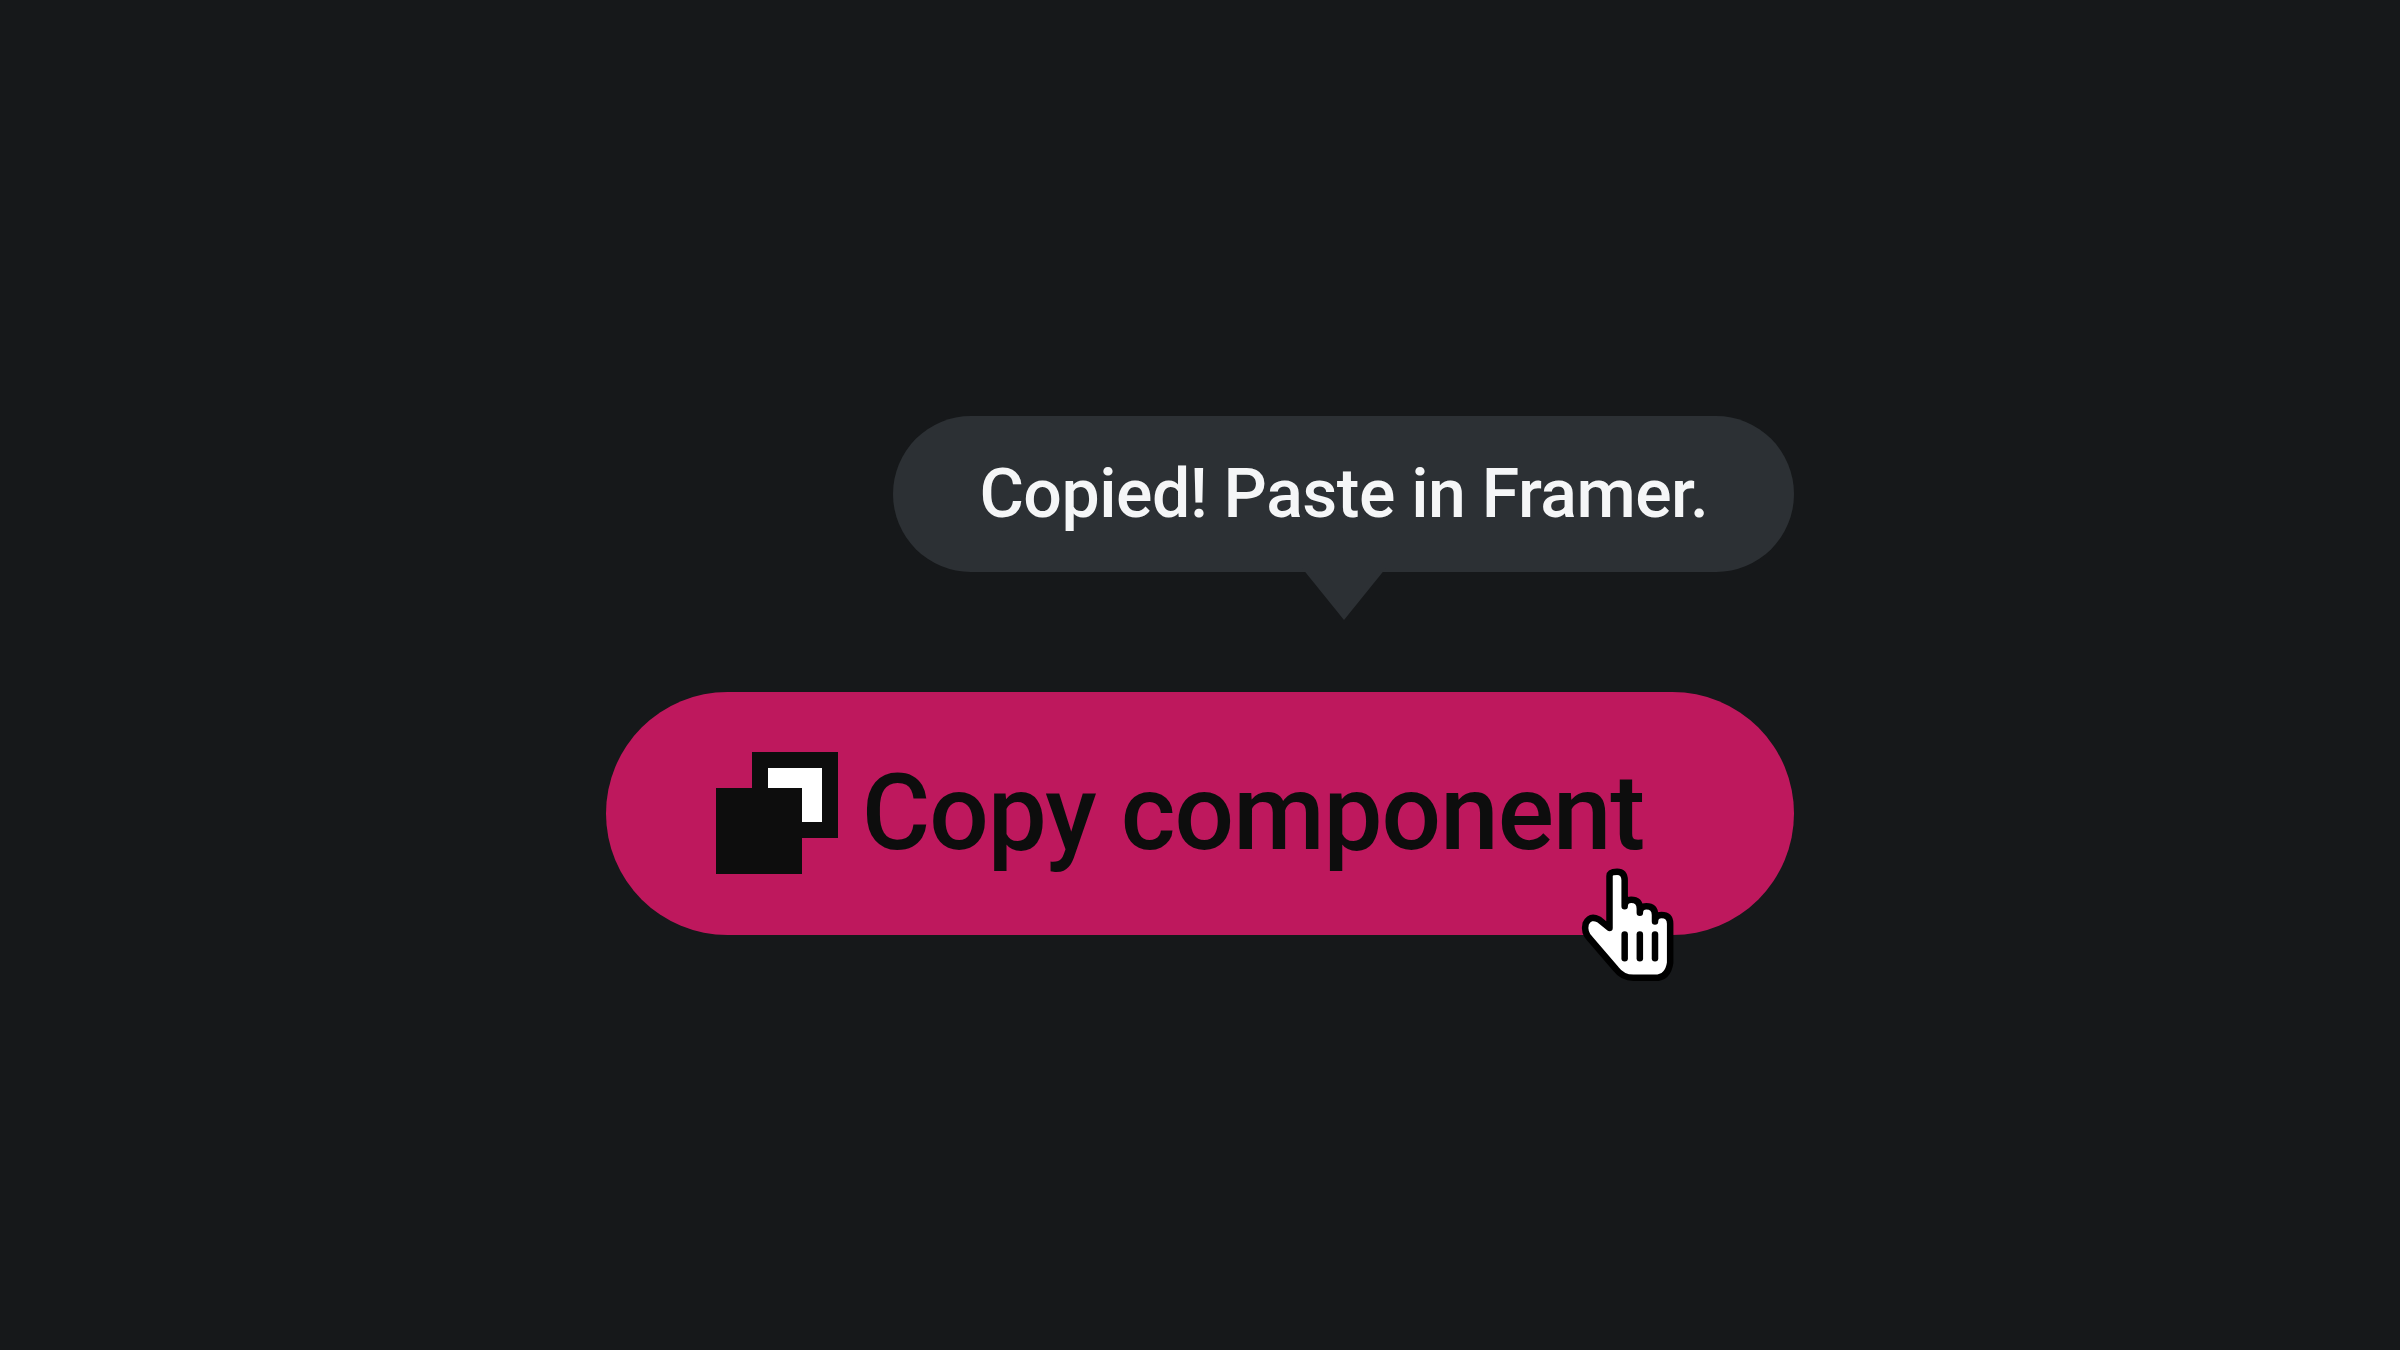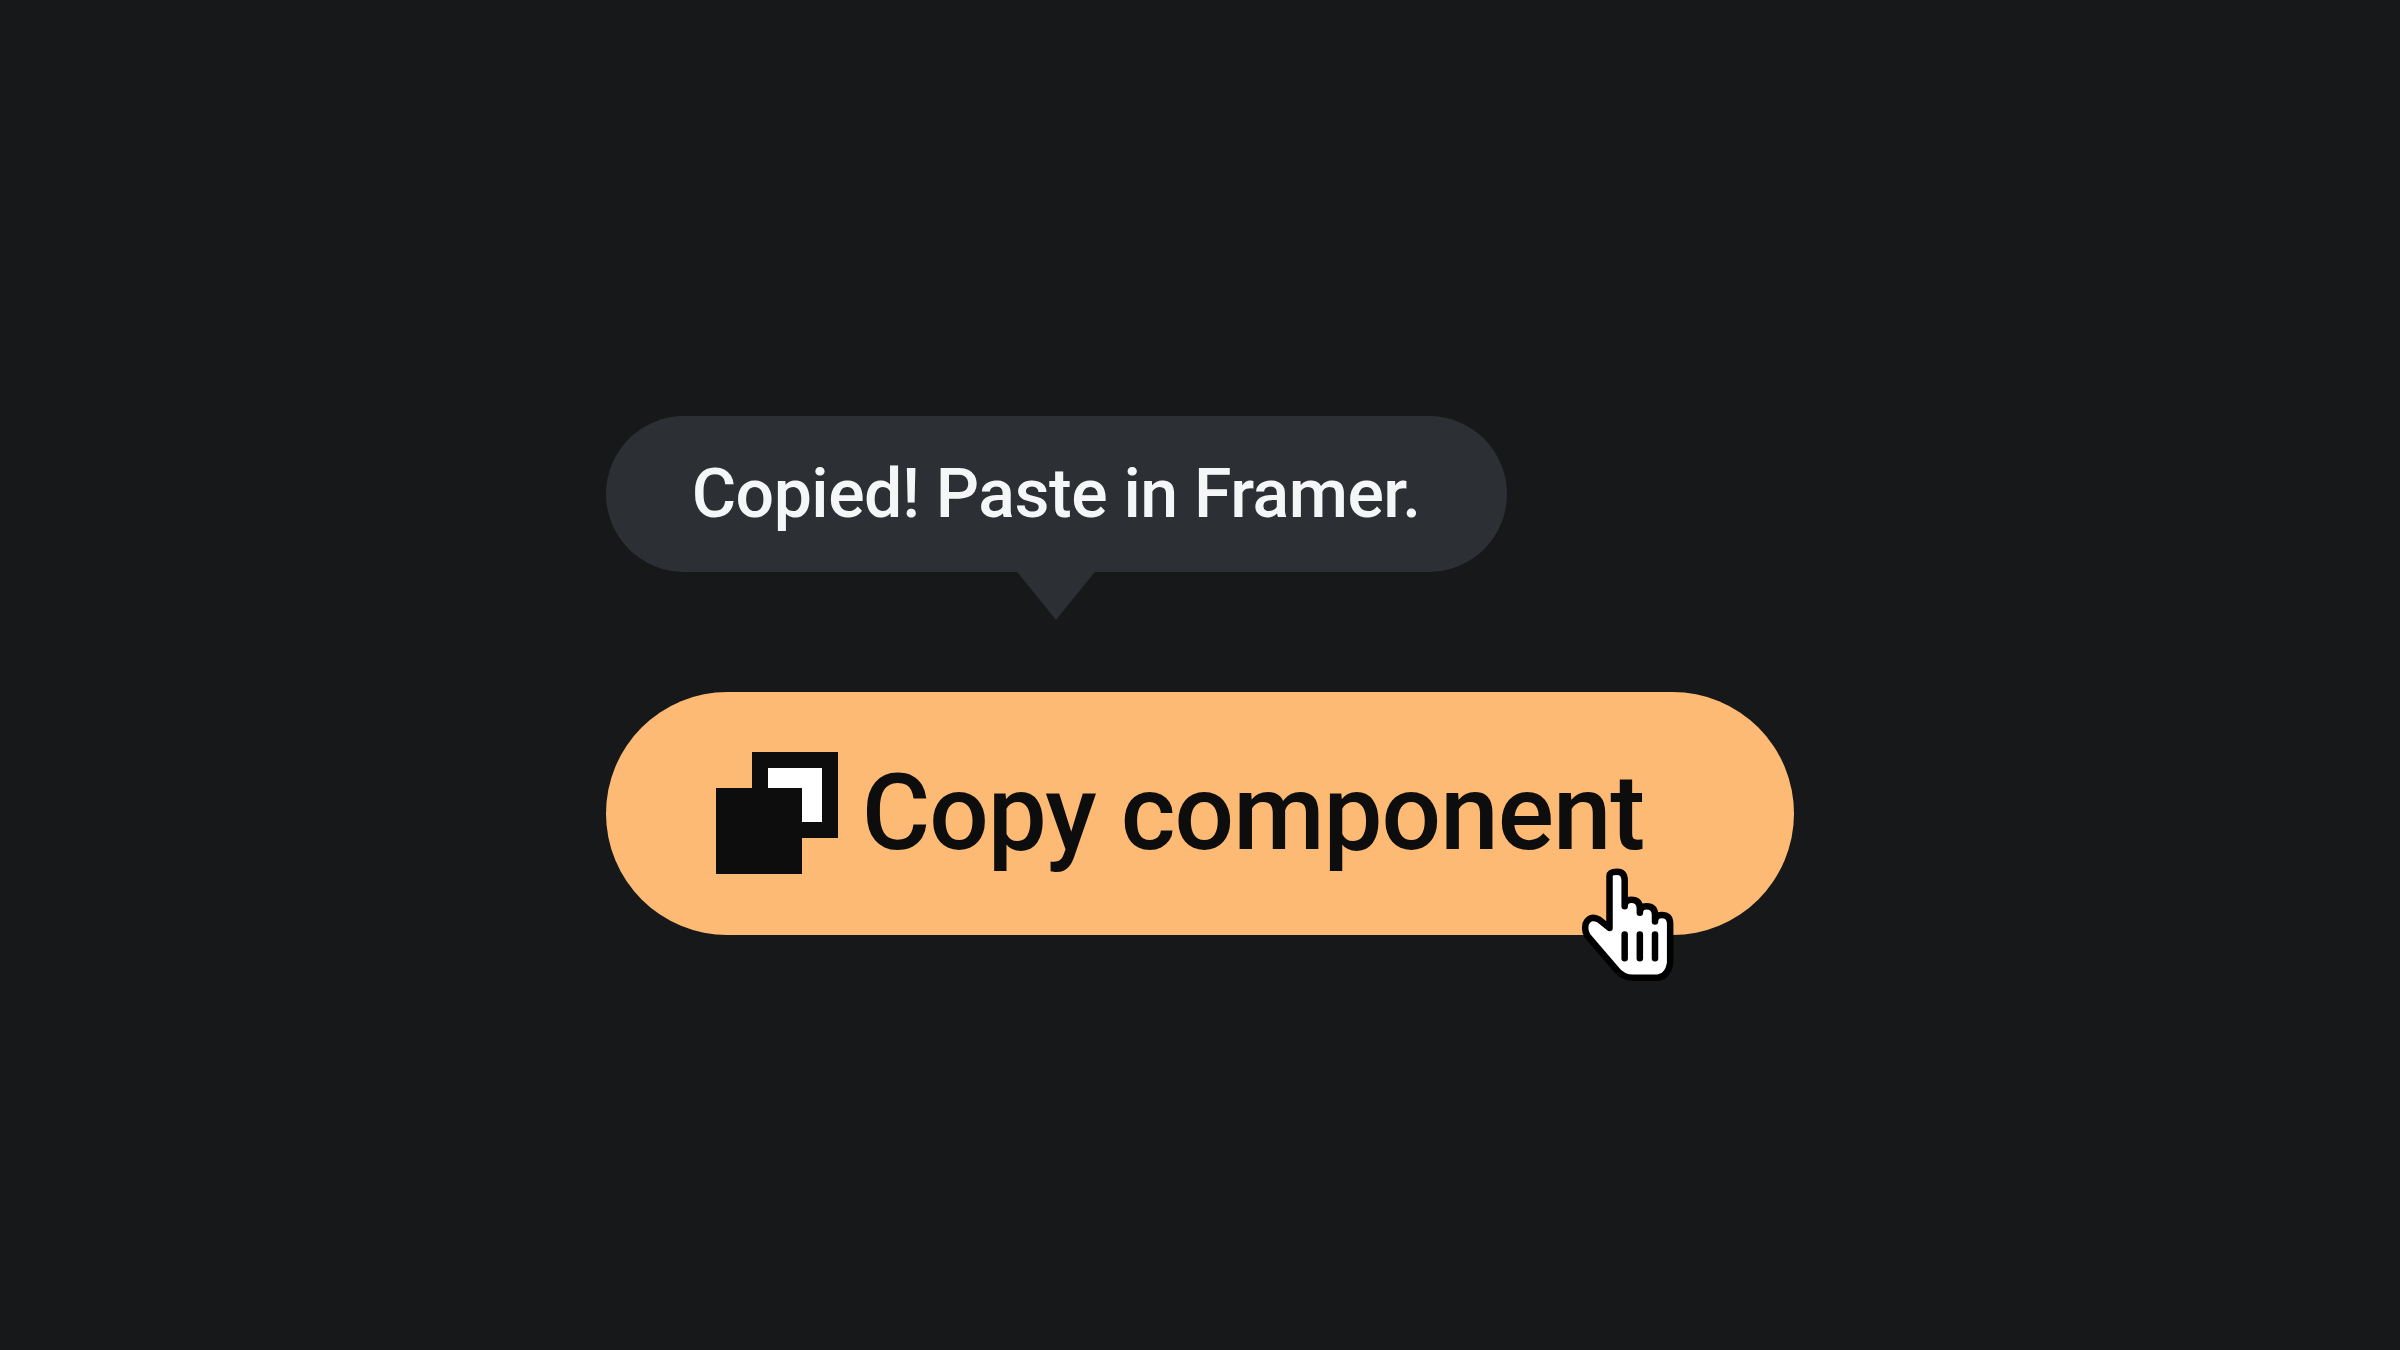--- a/index.html
+++ b/index.html
@@ -16,21 +16,21 @@
       align-items: center;
       justify-content: center;
       font-family: -apple-system, BlinkMacSystemFont, "Segoe UI", Roboto, Helvetica, Arial, sans-serif;
       position: relative;
       overflow: hidden;
     }
     
     .container {
       display: flex;
       flex-direction: column;
-      align-items: flex-start;
+      align-items: flex-end;
       position: relative;
     }
     
     .tooltip {
       background-color: #2c3034;
       color: #f5f6f7;
       padding: 38px 86px;
       border-radius: 999px;
       font-size: 68px;
       font-weight: 500;
@@ -46,21 +46,21 @@
       left: 50%;
       transform: translateX(-50%);
       width: 0;
       height: 0;
       border-left: 42px solid transparent;
       border-right: 42px solid transparent;
       border-top: 52px solid #2c3034;
     }
     
     .copy-button {
-      background-color: #fdba74;
+      background-color: #be185d;
       color: #000000;
       border: none;
       border-radius: 999px;
       padding: 60px 150px 60px 110px;
       display: flex;
       align-items: center;
       gap: 24px;
       cursor: pointer;
       font-family: inherit;
       position: relative;

